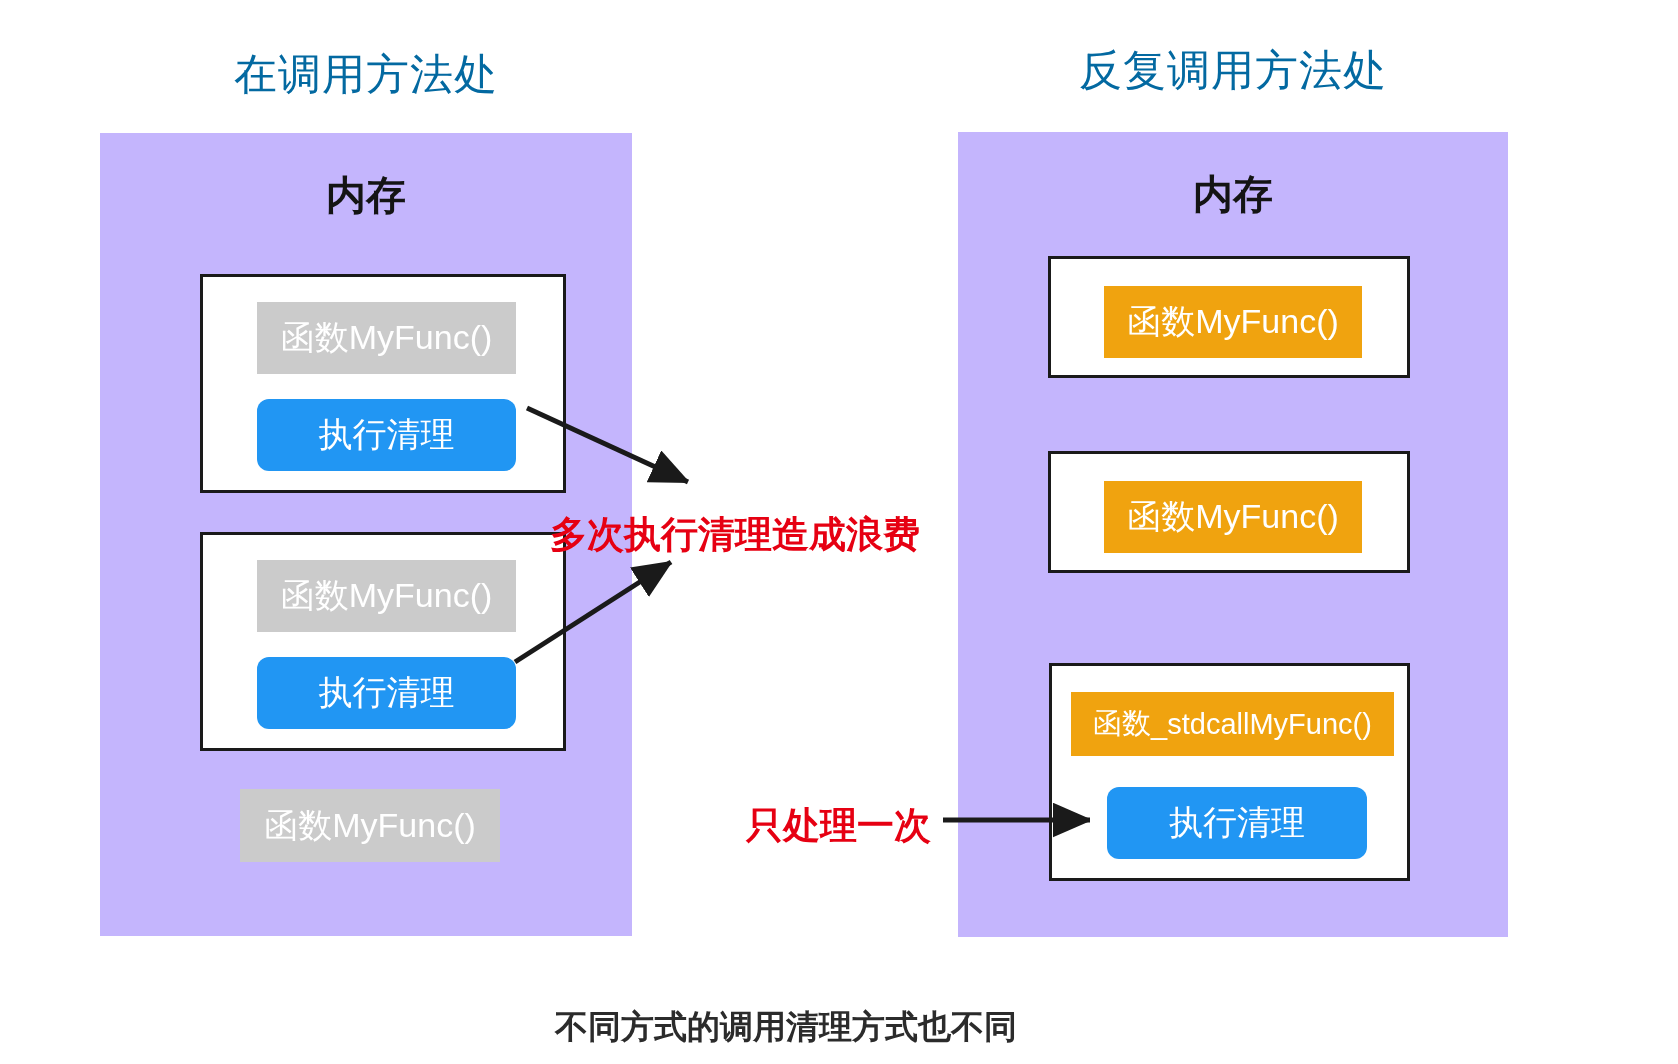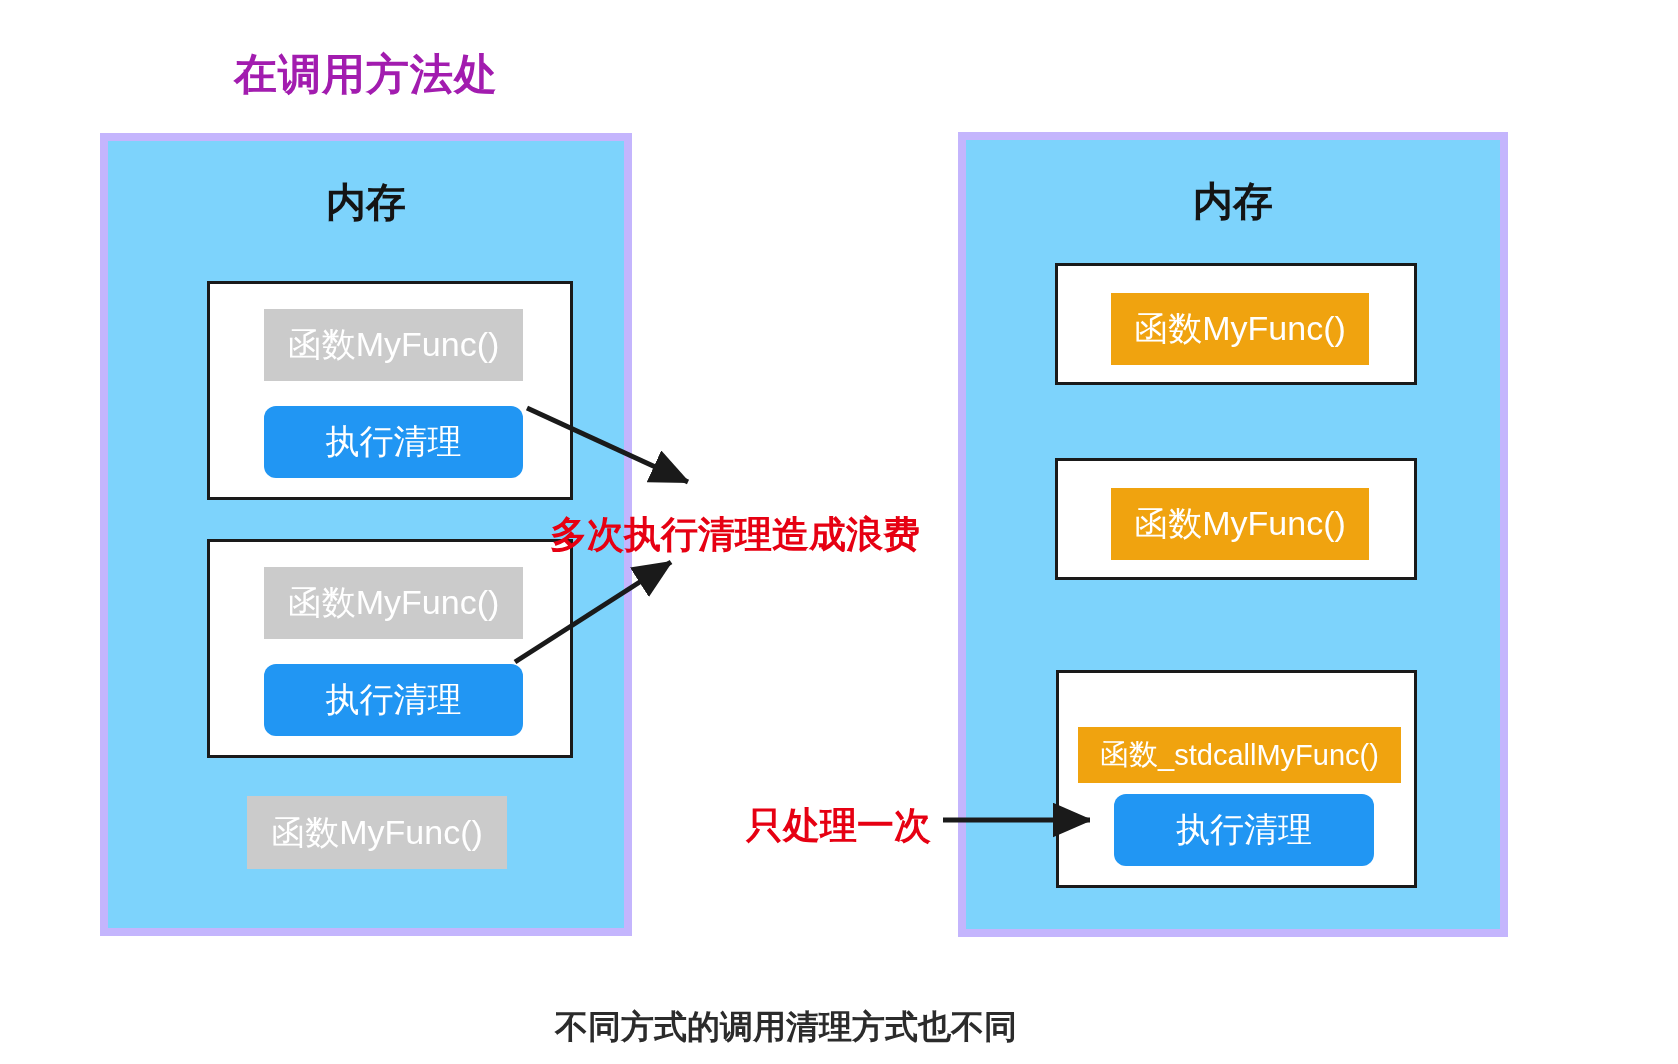--- a/index.html
+++ b/index.html
@@ -1,25 +1,25 @@
 <!DOCTYPE html>
 <html><head>
 <meta charset="utf-8">
 <style>
   html,body{margin:0;padding:0;background:#ffffff;}
   #canvas{
     position:relative;width:1678px;height:1064px;background:#ffffff;
     font-family:"Liberation Sans",sans-serif;overflow:hidden;
   }
   .panel-title{
-    position:absolute;text-align:center;font-size:43px;font-weight:700;
-    color:#a21caf;letter-spacing:1px;white-space:nowrap;
+    position:absolute;text-align:center;font-size:43px;font-weight:400;
+    color:#0369a1;letter-spacing:1px;white-space:nowrap;
   }
   .mem-box{
-    position:absolute;border:8px solid #c4b5fd;background:#7dd3fc;box-sizing:border-box;
+    position:absolute;border:1px solid #c4b5fd;background:#c4b5fd;box-sizing:border-box;
   }
   .mem-label{
     position:absolute;left:0;right:0;top:34px;text-align:center;
     font-size:40px;font-weight:700;color:#141414;
   }
   .frame{
     position:absolute;border:3px solid #1a1a1a;background:#ffffff;box-sizing:border-box;
   }
   .chip{
     position:absolute;display:flex;align-items:center;justify-content:center;
@@ -40,20 +40,21 @@
     position:absolute;font-size:33px;font-weight:400;color:#2b2b2b;white-space:nowrap;
   }
   #arrows{position:absolute;left:0;top:0;pointer-events:none;}
 </style>
 </head>
 <body>
 
 <div id="canvas">
 
   <div class="panel-title" style="left:100px;top:46px;width:532px;">在调用方法处</div>
+  <div class="panel-title" style="left:958px;top:42px;width:550px;">反复调用方法处</div>
 
   <div class="mem-box" style="left:100px;top:133px;width:532px;height:803px;">
     <div class="mem-label">内存</div>
 
     <div class="frame" style="left:99px;top:140px;width:366px;height:219px;">
       <div class="chip chip-gray" style="left:54px;top:25px;width:259px;height:72px;">函数MyFunc()</div>
       <div class="chip chip-blue" style="left:54px;top:122px;width:259px;height:72px;">执行清理</div>
     </div>
 
     <div class="frame" style="left:99px;top:398px;width:366px;height:219px;">
@@ -69,21 +70,21 @@
 
     <div class="frame" style="left:89px;top:123px;width:362px;height:122px;">
       <div class="chip chip-orange" style="left:53px;top:27px;width:258px;height:72px;">函数MyFunc()</div>
     </div>
 
     <div class="frame" style="left:89px;top:318px;width:362px;height:122px;">
       <div class="chip chip-orange" style="left:53px;top:27px;width:258px;height:72px;">函数MyFunc()</div>
     </div>
 
     <div class="frame" style="left:90px;top:530px;width:361px;height:218px;">
-      <div class="chip chip-orange chip-small" style="left:19px;top:26px;width:323px;height:56px;margin-top:28px;">
+      <div class="chip chip-orange chip-small" style="left:19px;top:26px;width:323px;height:64px;">
           <span>函数</span>
           <span class="wavy">_stdcall</span>
           <span> MyFunc()</span>
         </div>
       <div class="chip chip-blue" style="left:55px;top:121px;width:260px;height:72px;">执行清理</div>
     </div>
   </div>
 
   <div class="annotation" style="left:746px;top:801px;">只处理一次</div>
   <div class="annotation" style="left:550px;top:510px;">多次执行清理造成浪费</div>

